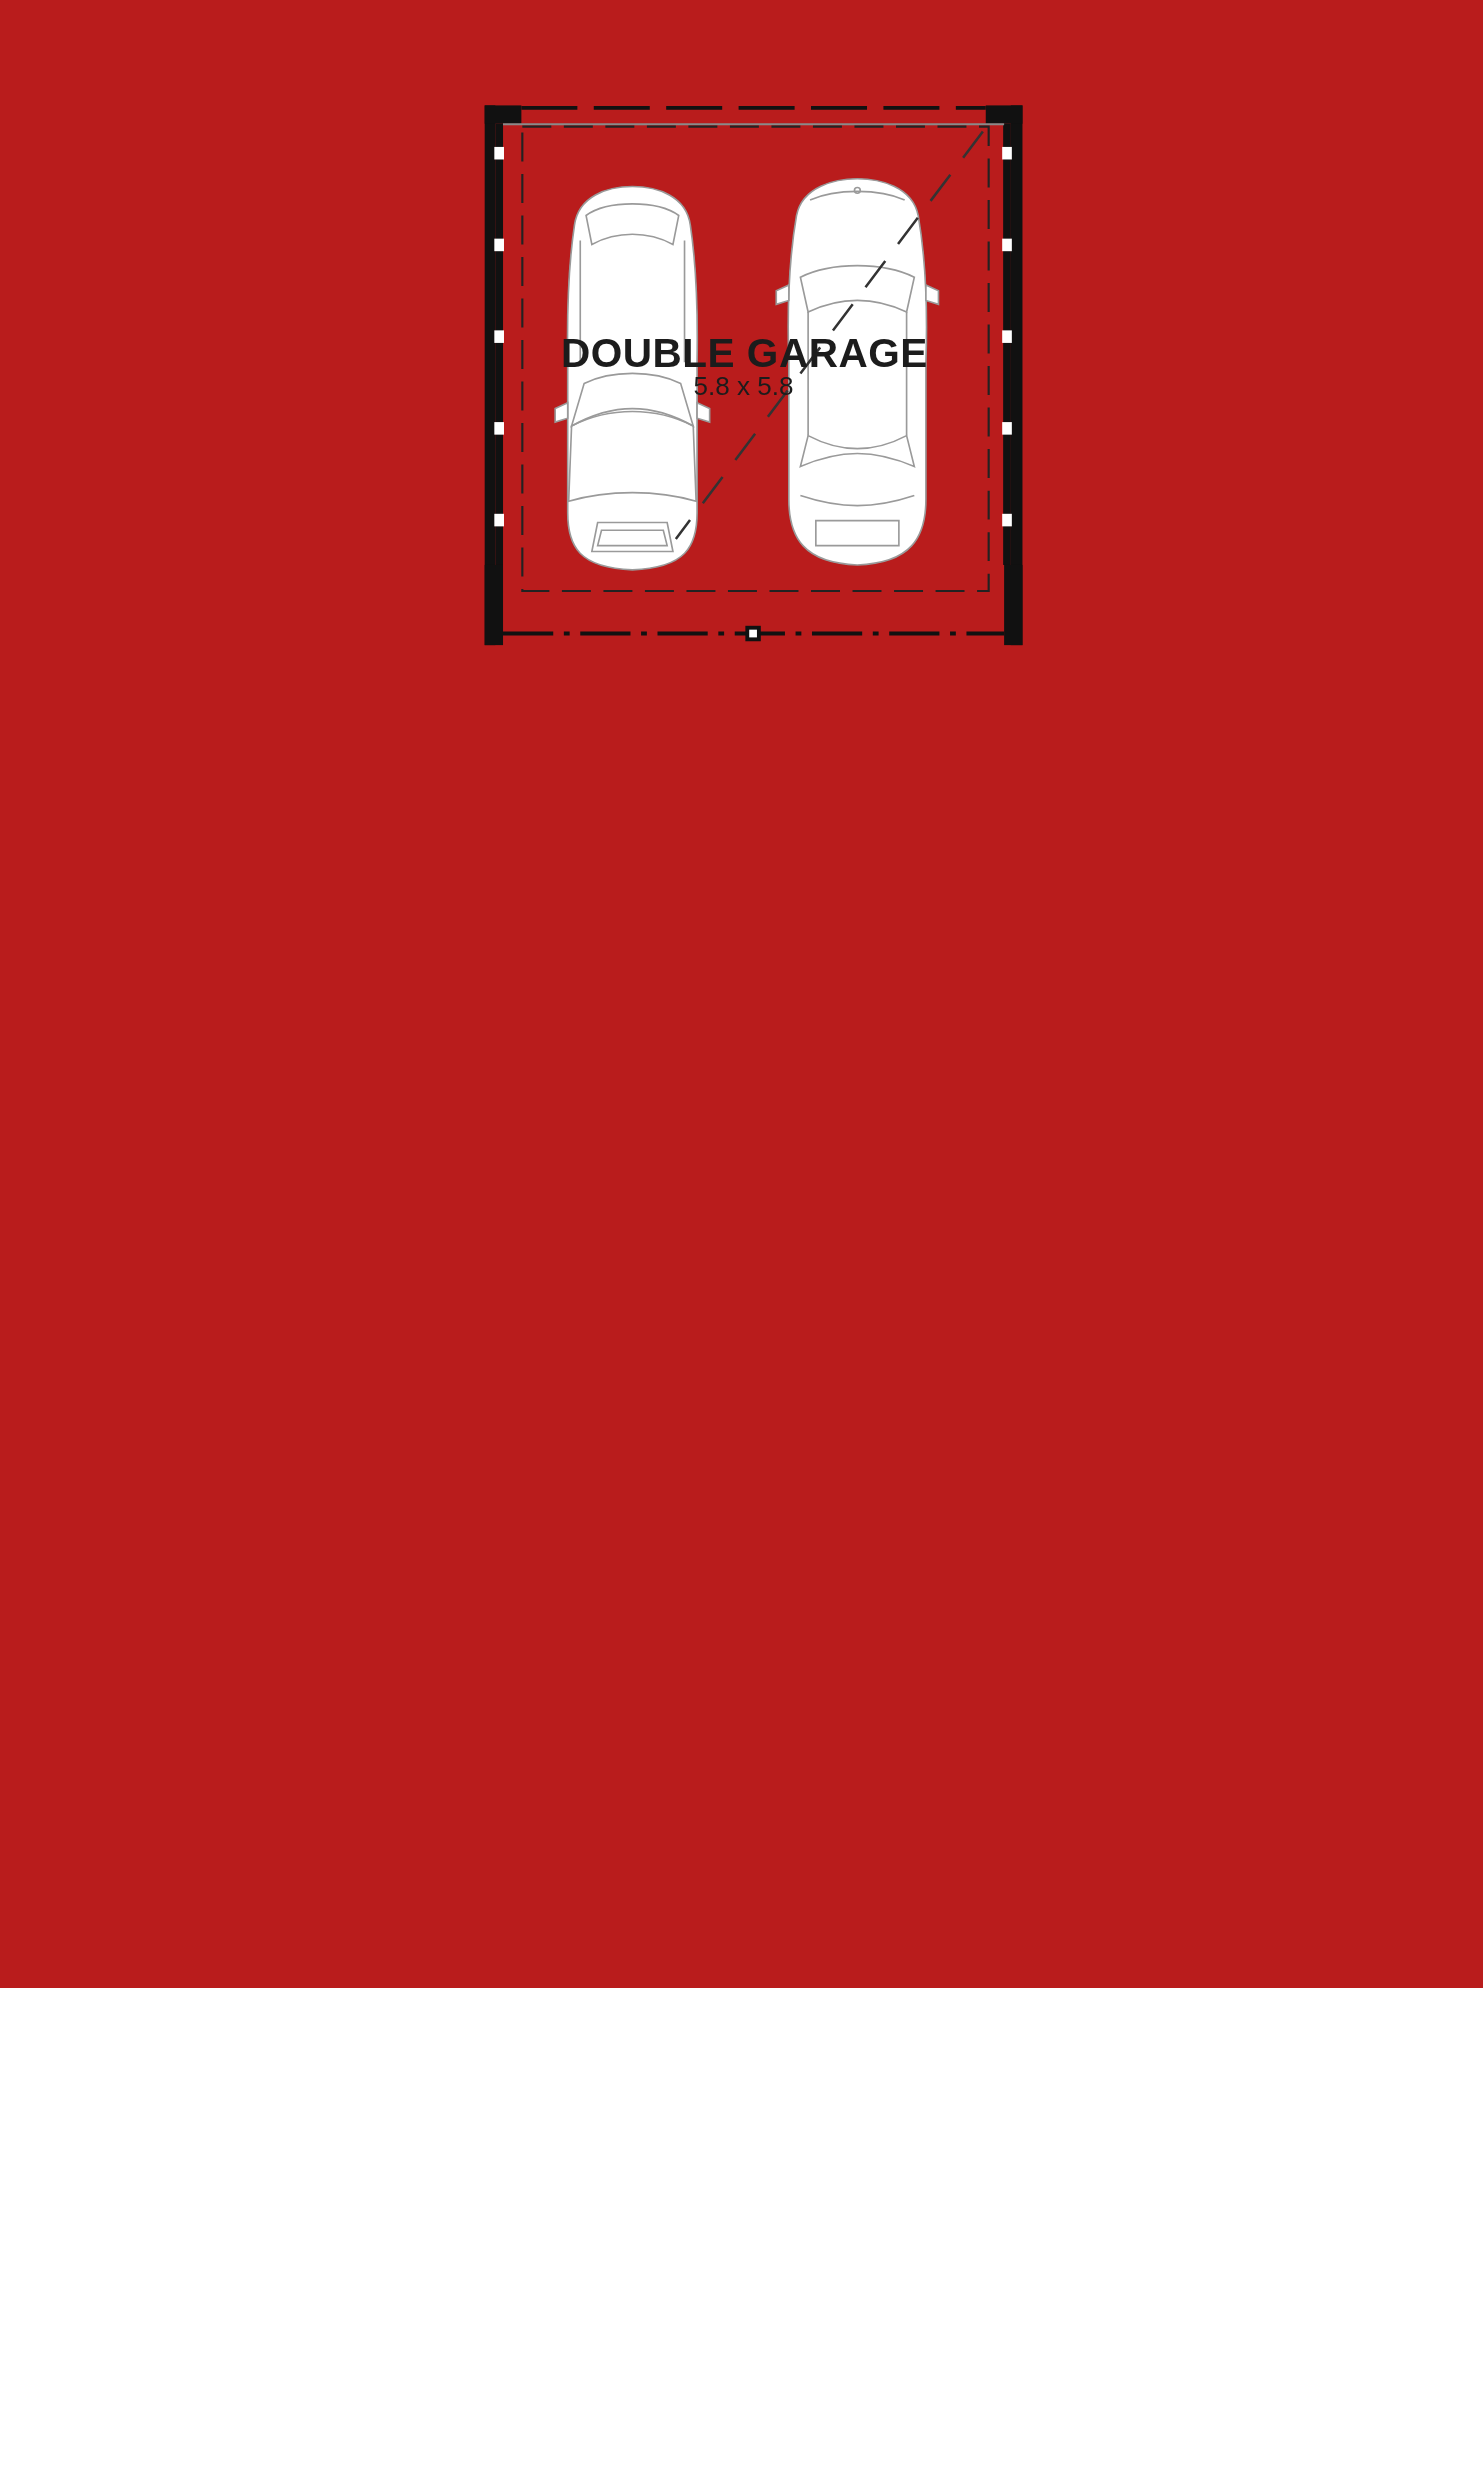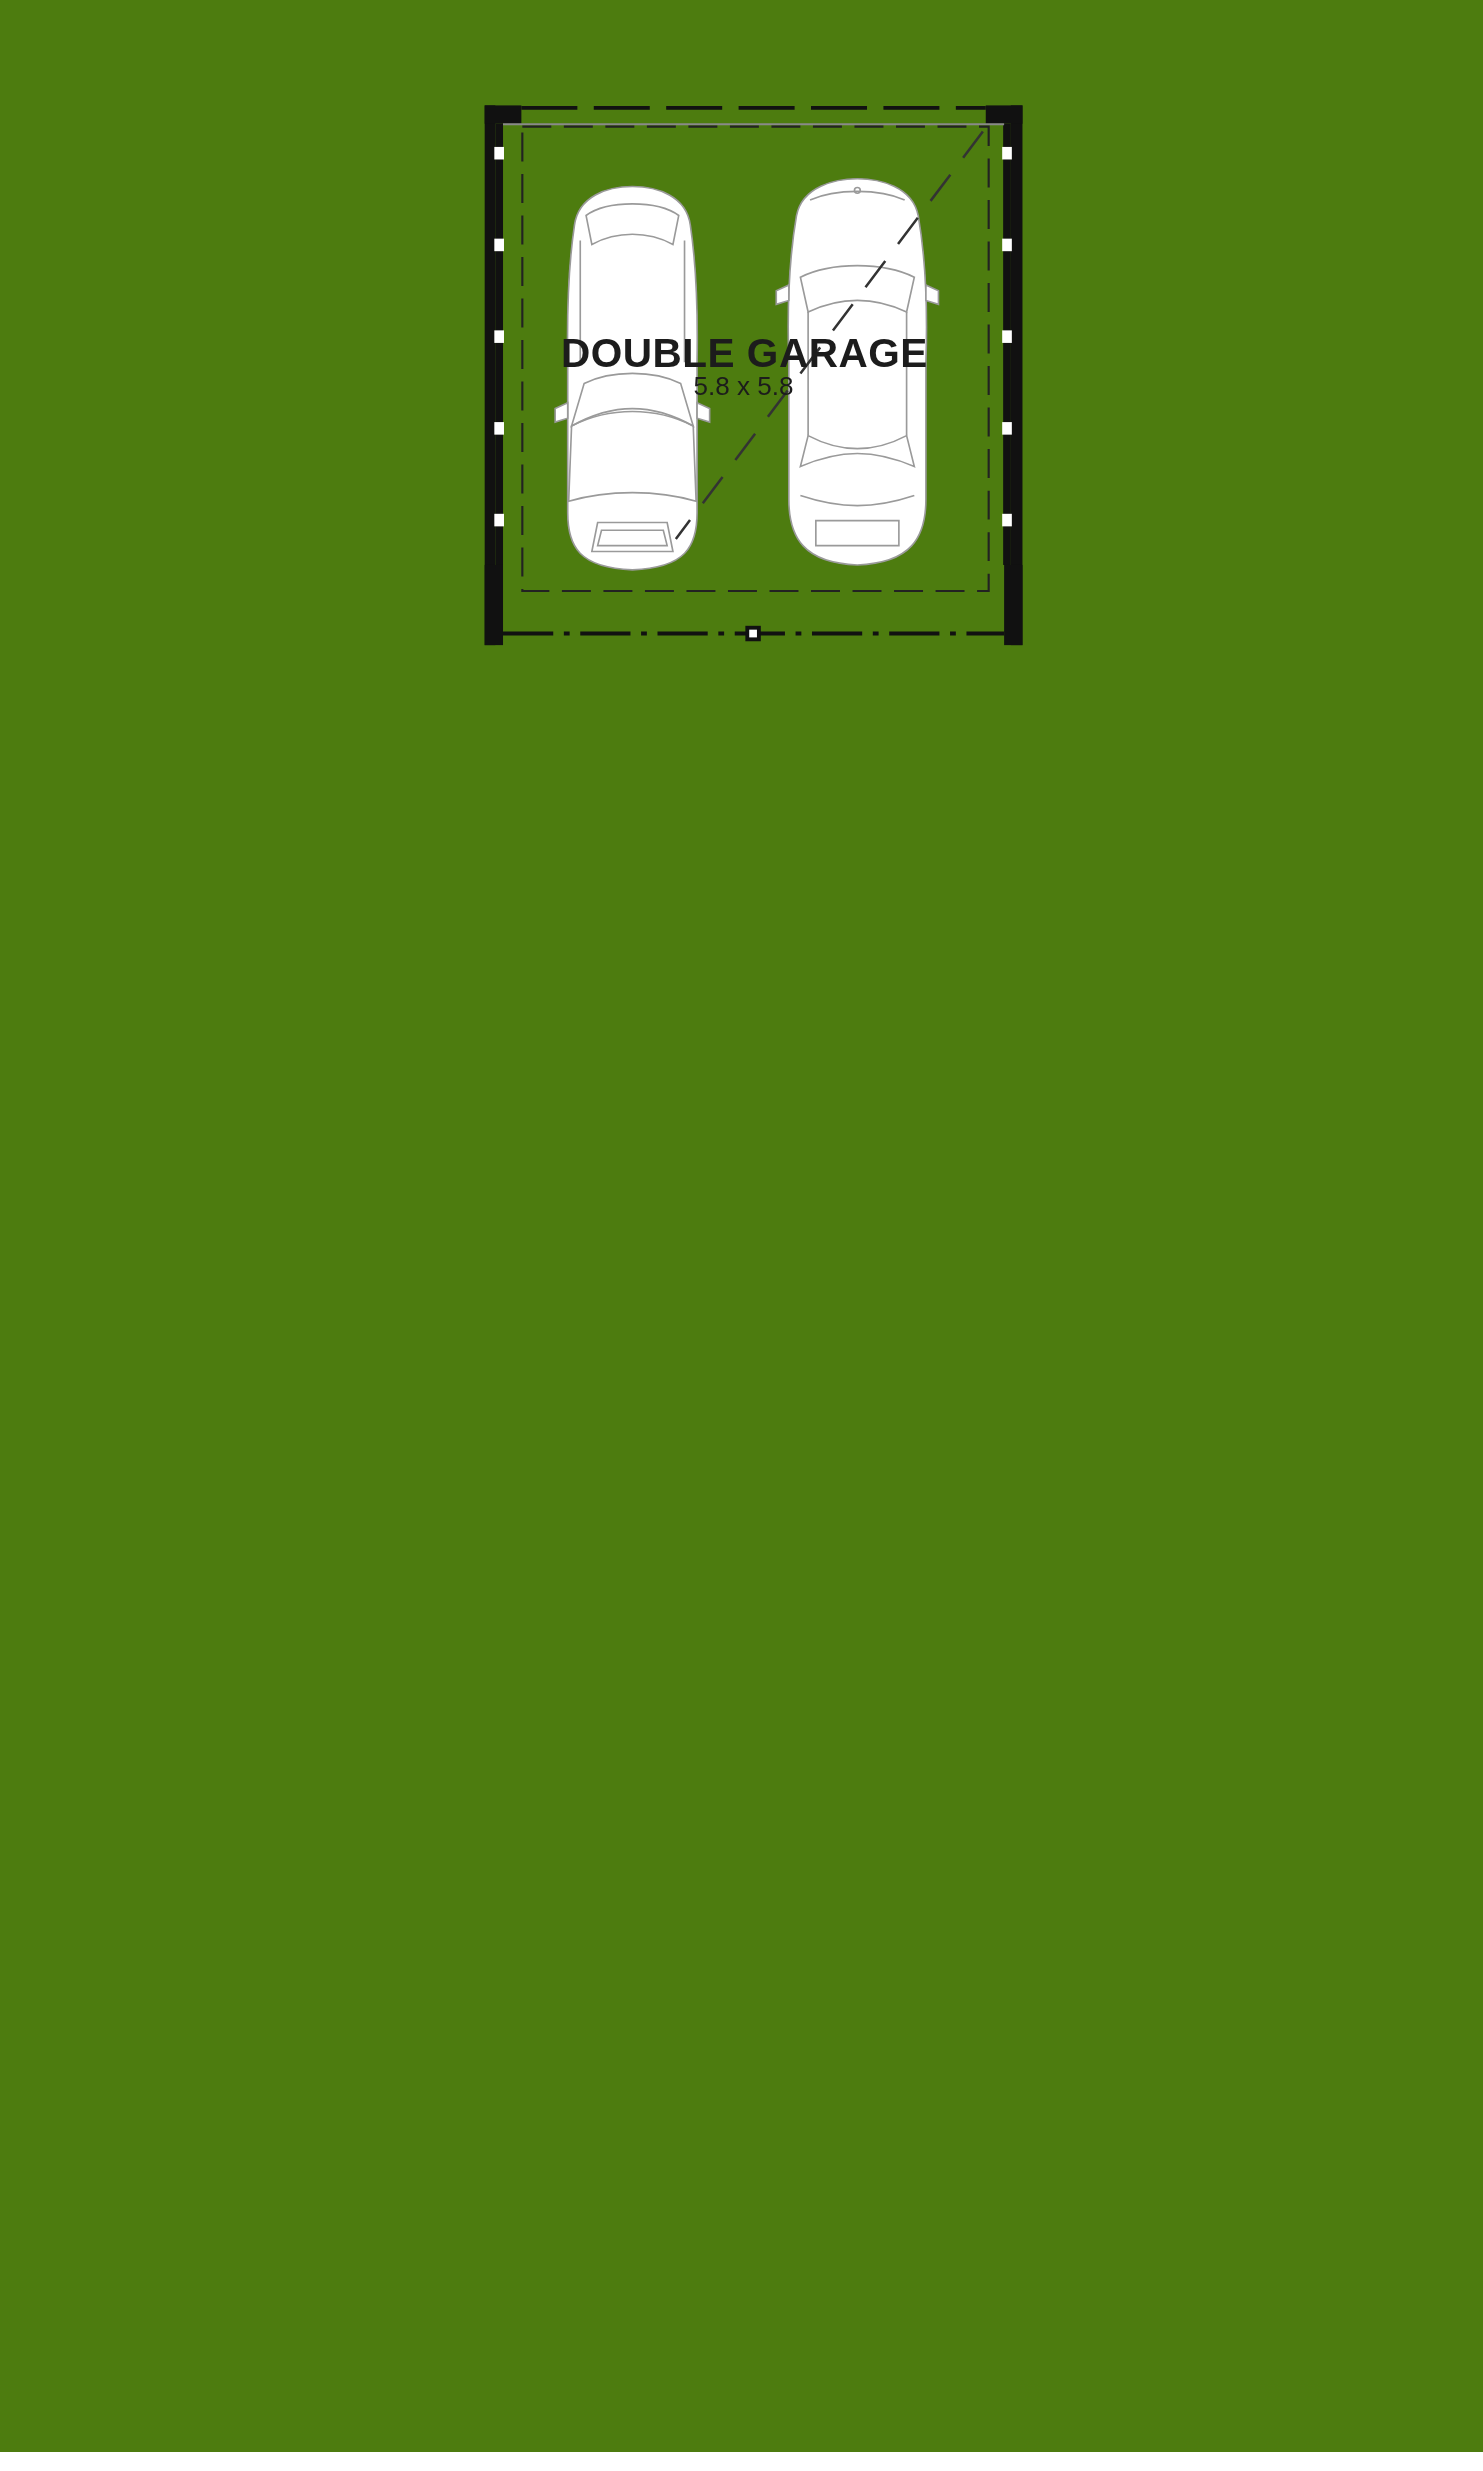--- a/index.html
+++ b/index.html
@@ -1,16 +1,16 @@
 <!DOCTYPE html>
 <html><head>
 <meta charset="utf-8">
 <style>
   html,body{margin:0;padding:0;background:#ffffff;}
-  .page{width:1483px;height:2452px;position:relative;background:#4d7c0f;}
+  .page{width:1483px;height:1988px;position:relative;background:#b91c1c;}
   svg{position:absolute;top:0;left:0;}
   text{font-family:"Liberation Sans", sans-serif;fill:#1c1c1c;}
   .lbl{font-weight:bold;letter-spacing:0.5px;}
 </style>
 </head>
 <body>
 <div class="page">
 <svg width="1483" height="2472" viewBox="0 0 1536 2560">
 <g id="garage">
 

